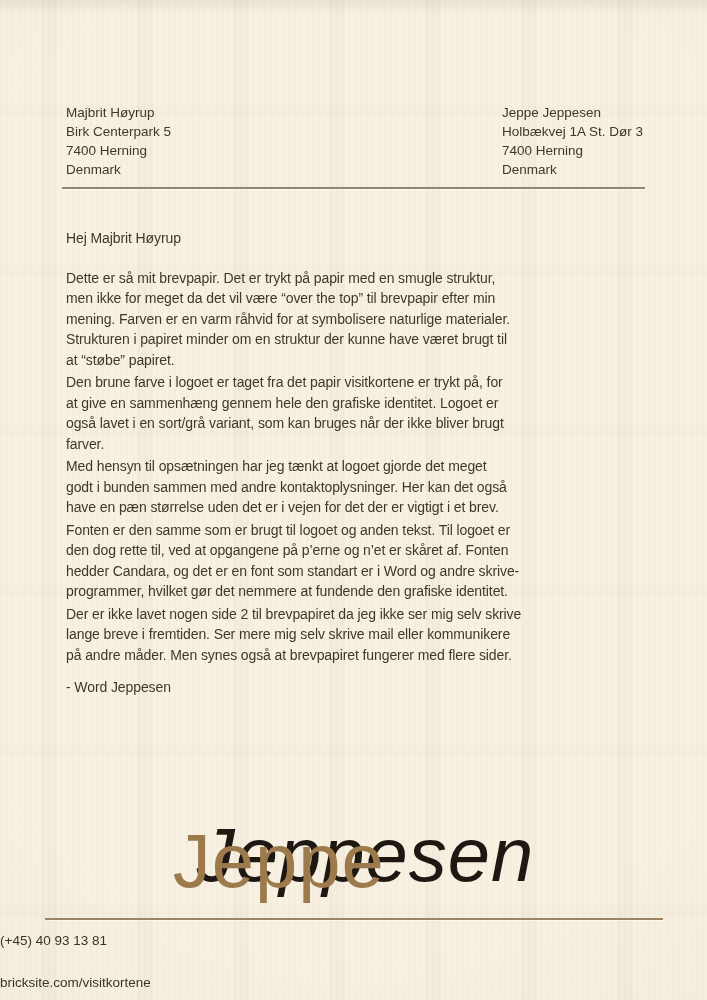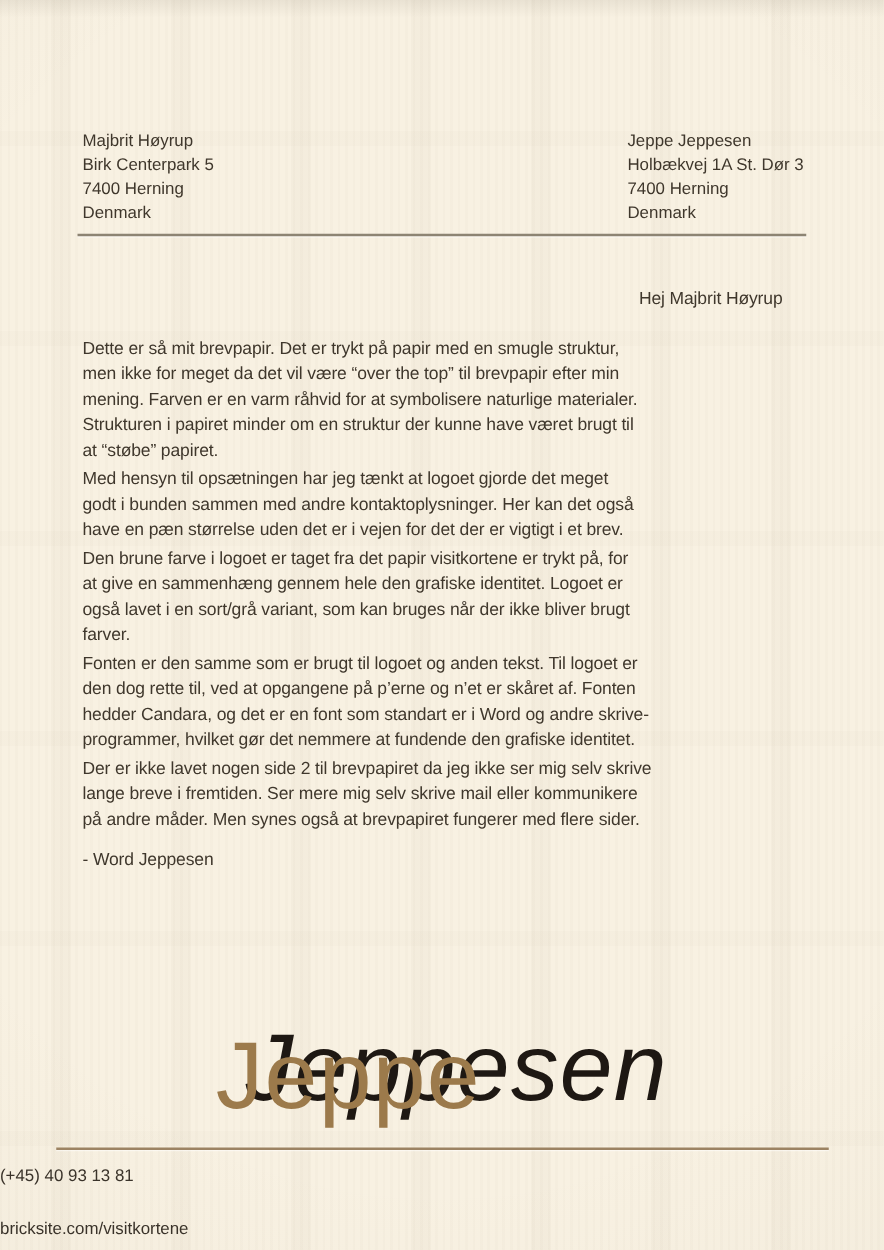--- a/index.html
+++ b/index.html
@@ -51,21 +51,21 @@
 
   
   .letter {
     position: absolute;
     left: 66px; top: 228px; width: 560px;
     font-size: 14px;
     line-height: 20.5px;
     letter-spacing: -0.1px;
   }
   .letter p { white-space: pre-line; margin: 0 0 2px 0; }
-  .letter .greeting { margin-bottom: 19px; text-align: right; }
+  .letter .greeting { margin-bottom: 19px; }
   .letter .signature { margin-top: 12px; }
 
   
   .logo {
     position: absolute;
     top: 817px; left: 0; right: 0;
     height: 100px;
     text-align: center;
     font-size: 76px;
     line-height: 1;
@@ -119,27 +119,27 @@
 
   <hr class="rule rule-top">
 
   <main class="letter">
     <p class="greeting">Hej Majbrit Høyrup</p>
     <p class="paragraph">Dette er så mit brevpapir. Det er trykt på papir med en smugle struktur,
 men ikke for meget da det vil være “over the top” til brevpapir efter min
 mening. Farven er en varm råhvid for at symbolisere naturlige materialer.
 Strukturen i papiret minder om en struktur der kunne have været brugt til
 at “støbe” papiret.</p>
-    <p class="paragraph">Med hensyn til opsætningen har jeg tænkt at logoet gjorde det meget
-godt i bunden sammen med andre kontaktoplysninger. Her kan det også
-have en pæn størrelse uden det er i vejen for det der er vigtigt i et brev.</p>
     <p class="paragraph">Den brune farve i logoet er taget fra det papir visitkortene er trykt på, for
 at give en sammenhæng gennem hele den grafiske identitet. Logoet er
 også lavet i en sort/grå variant, som kan bruges når der ikke bliver brugt
 farver.</p>
+    <p class="paragraph">Med hensyn til opsætningen har jeg tænkt at logoet gjorde det meget
+godt i bunden sammen med andre kontaktoplysninger. Her kan det også
+have en pæn størrelse uden det er i vejen for det der er vigtigt i et brev.</p>
     <p class="paragraph">Fonten er den samme som er brugt til logoet og anden tekst. Til logoet er
 den dog rette til, ved at opgangene på p’erne og n’et er skåret af. Fonten
 hedder Candara, og det er en font som standart er i Word og andre skrive-
 programmer, hvilket gør det nemmere at fundende den grafiske identitet.</p>
     <p class="paragraph">Der er ikke lavet nogen side 2 til brevpapiret da jeg ikke ser mig selv skrive
 lange breve i fremtiden. Ser mere mig selv skrive mail eller kommunikere
 på andre måder. Men synes også at brevpapiret fungerer med flere sider.</p>
     <p class="signature">- Word Jeppesen</p>
   </main>
 

